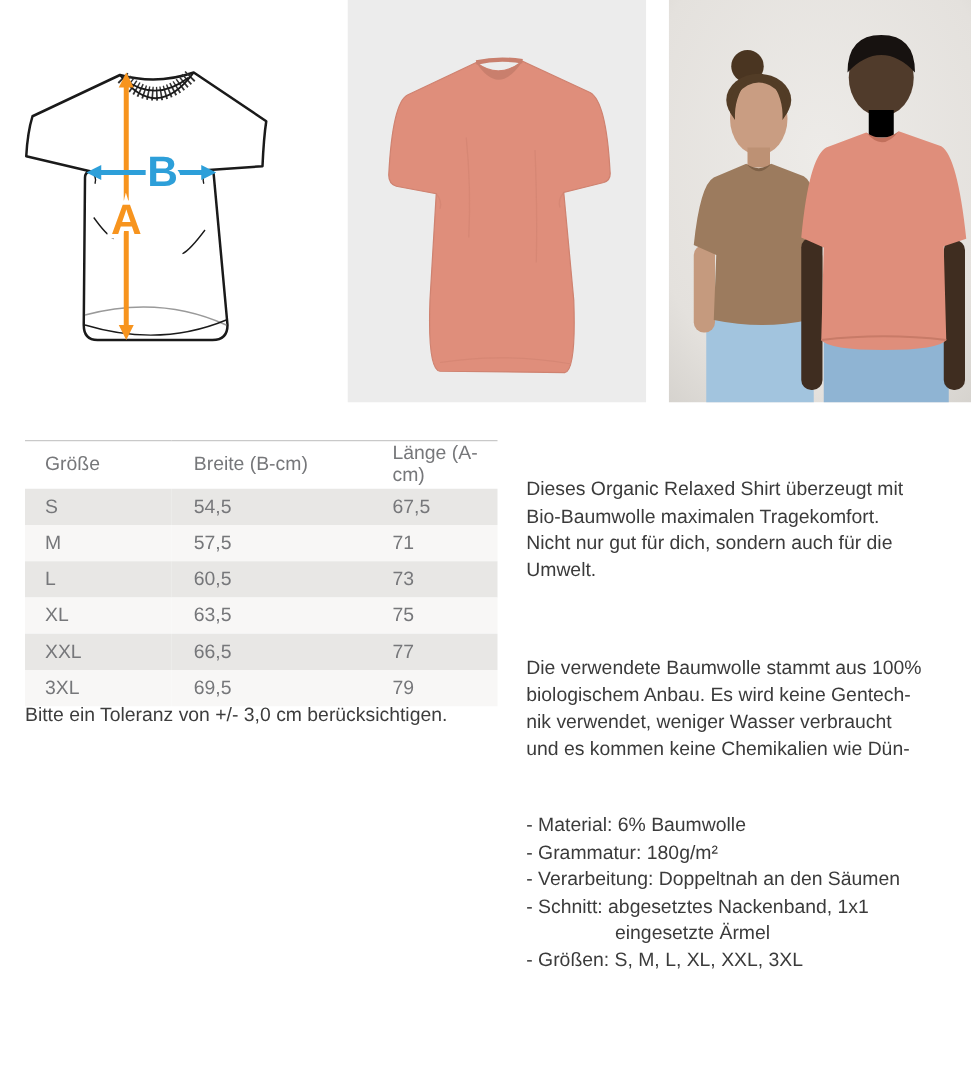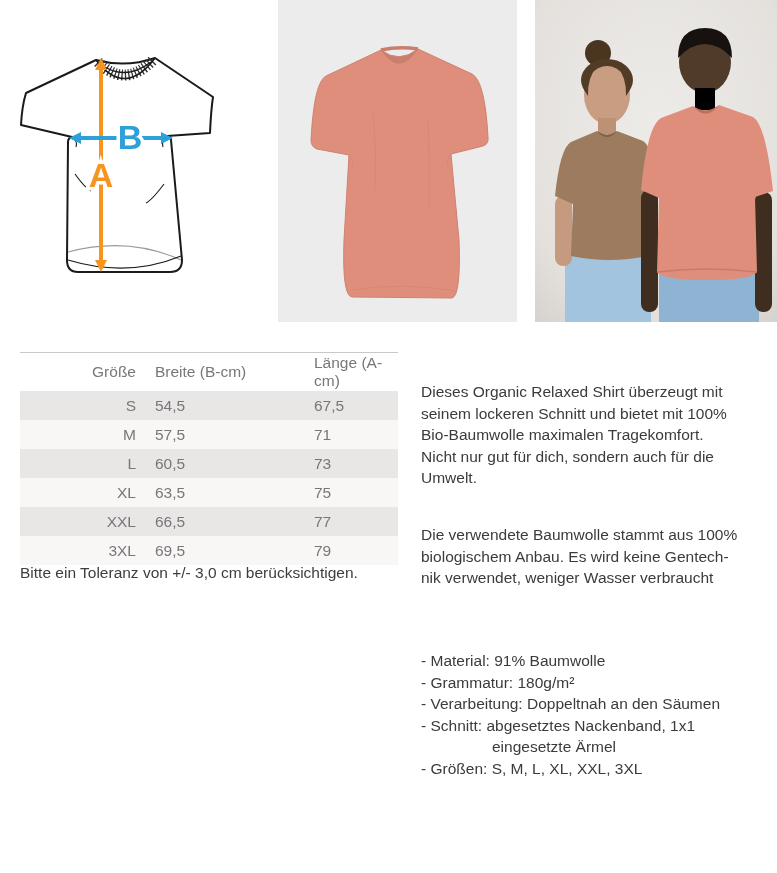--- a/index.html
+++ b/index.html
@@ -10,21 +10,21 @@
   
   .product-photo{left:278px;top:0;width:239px;height:322px;}
   .models-photo{left:535px;top:0;width:242px;height:322px;}
   .diagram{left:18px;top:46px;width:224px;height:240px;}
 
   
   .size-table{left:20px;top:352px;width:378px;border-collapse:collapse;
               color:#76777a;font-size:15.5px;table-layout:fixed;}
   .size-table th{font-weight:400;text-align:left;height:30px;border-top:1px solid #c9c9c9;}
   .size-table td{height:27px;}
-  .size-table th.c1,.size-table td.c1{width:100px;padding-left:16px;text-align:right;}
+  .size-table th.c1,.size-table td.c1{width:100px;padding-left:16px;}
   .size-table th.c2,.size-table td.c2{width:140px;padding-left:18px;margin-top:16px;}
   .size-table th.c3,.size-table td.c3{padding-left:18px;}
   .size-table tr.odd{background:#e8e7e5;}
   .size-table tr.even{background:#f8f7f6;}
 
   .tolerance{left:20px;top:564px;width:390px;font-size:15.5px;color:#3d3d3d;}
 
   
   .description{left:417px;top:346px;width:352px;color:#3b3b3b;font-size:15.5px;
                line-height:21.5px;}
@@ -166,32 +166,32 @@
         <td class="c3">79</td>
       </tr>
     </tbody>
   </table>
 
   <div class="abs tolerance">Bitte ein Toleranz von +/- 3,0 cm berücksichtigen.</div>
 
   <div class="abs description">
     <div class="para p1">
       <div>Dieses Organic Relaxed Shirt überzeugt mit</div>
-      <div>seinem lockeren Schnitt und bietet mit 100%</div>
       <div>Bio-Baumwolle maximalen Tragekomfort.</div>
       <div>Nicht nur gut für dich, sondern auch für die</div>
       <div>Umwelt.</div>
     </div>
     <div class="para p2">
       <div>Die verwendete Baumwolle stammt aus 100%</div>
       <div>biologischem Anbau. Es wird keine Gentech-</div>
       <div>nik verwendet, weniger Wasser verbraucht</div>
+      <div>und es kommen keine Chemikalien wie Dün-</div>
     </div>
     <div class="para specs">
-      <div>- Material: 91% Baumwolle</div>
+      <div>- Material: 6% Baumwolle</div>
       <div>- Grammatur: 180g/m²</div>
       <div>- Verarbeitung: Doppeltnah an den Säumen</div>
       <div>- Schnitt: abgesetztes Nackenband, 1x1</div>
       <div class="spec-indent">eingesetzte Ärmel</div>
       <div>- Größen: S, M, L, XL, XXL, 3XL</div>
     </div>
   </div>
 
 </div>
 

